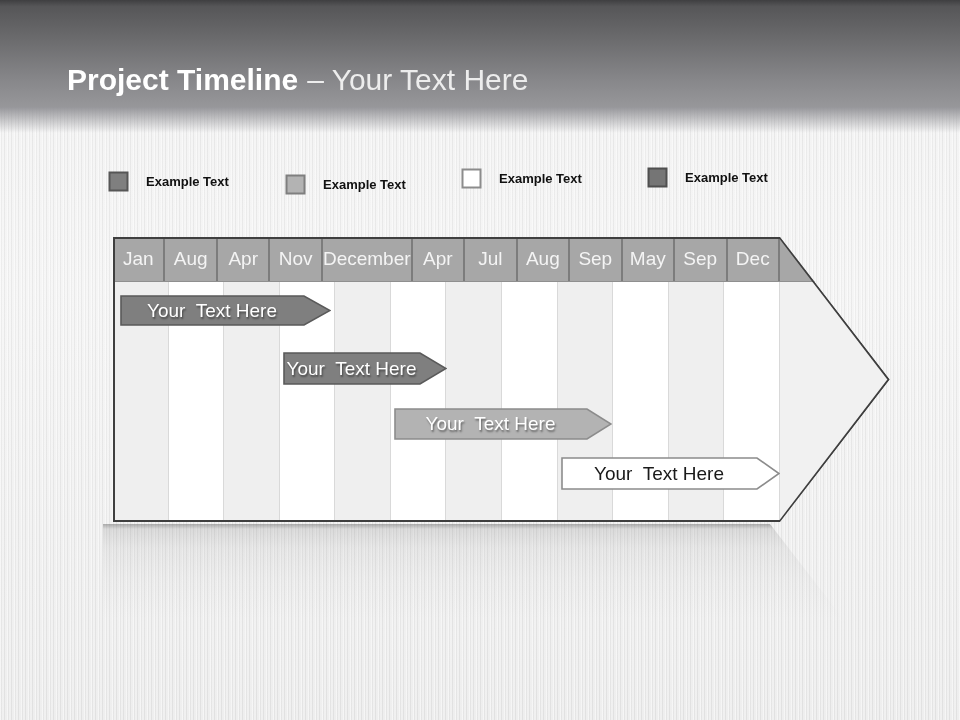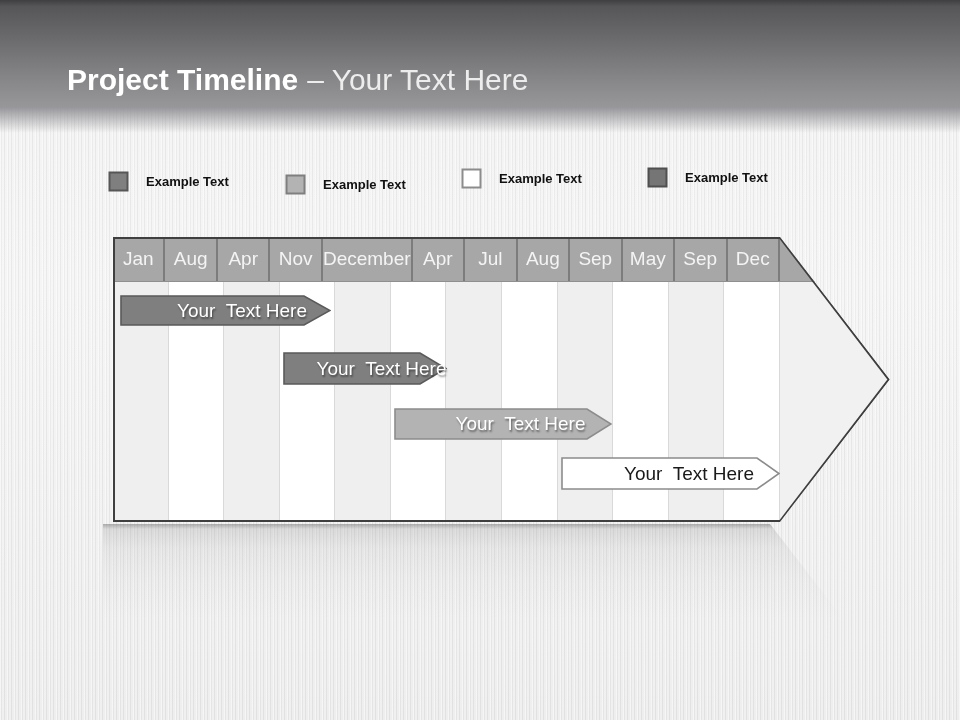--- a/index.html
+++ b/index.html
@@ -42,21 +42,21 @@
     border-bottom:1px solid #8f8f8f;}
   .tl-header-cells{position:absolute;left:0;top:0;width:667px;height:44px;display:flex;}
   .month-cell{flex:1;display:flex;align-items:center;justify-content:center;
     border-right:2px solid #7c7c7c;color:#f4f4f4;font-size:19px;}
   .tl-outline{position:absolute;inset:0;z-index:4;pointer-events:none;}
 
   
   .bar{position:absolute;z-index:3;}
   .bar svg{position:absolute;left:0;top:0;display:block;}
   .bar-label{position:absolute;top:0;height:100%;display:flex;align-items:center;justify-content:center;
-    font-size:19px;white-space:pre;padding-left:30px;}
+    font-size:19px;white-space:pre;}
   .bar-label.light{color:#ffffff;text-shadow:1px 1.5px 2px rgba(0,0,0,.45);}
   .bar-label.dark{color:#1a1a1a;}
   .bar1{left:7px;top:58px;width:211px;height:31px;}   .bar1 .bar-label{width:184px;}
   .bar2{left:170px;top:115px;width:164px;height:33px;} .bar2 .bar-label{width:137px;}
   .bar3{left:281px;top:171px;width:218px;height:32px;} .bar3 .bar-label{width:193px;}
   .bar4{left:448px;top:220px;width:219px;height:33px;} .bar4 .bar-label{width:196px;}
 
   
   .reflection{position:absolute;left:103px;top:524px;width:777px;height:100px;
     clip-path:polygon(0 0,667px 0,777px 142.5px,667px 285px,0 285px);

